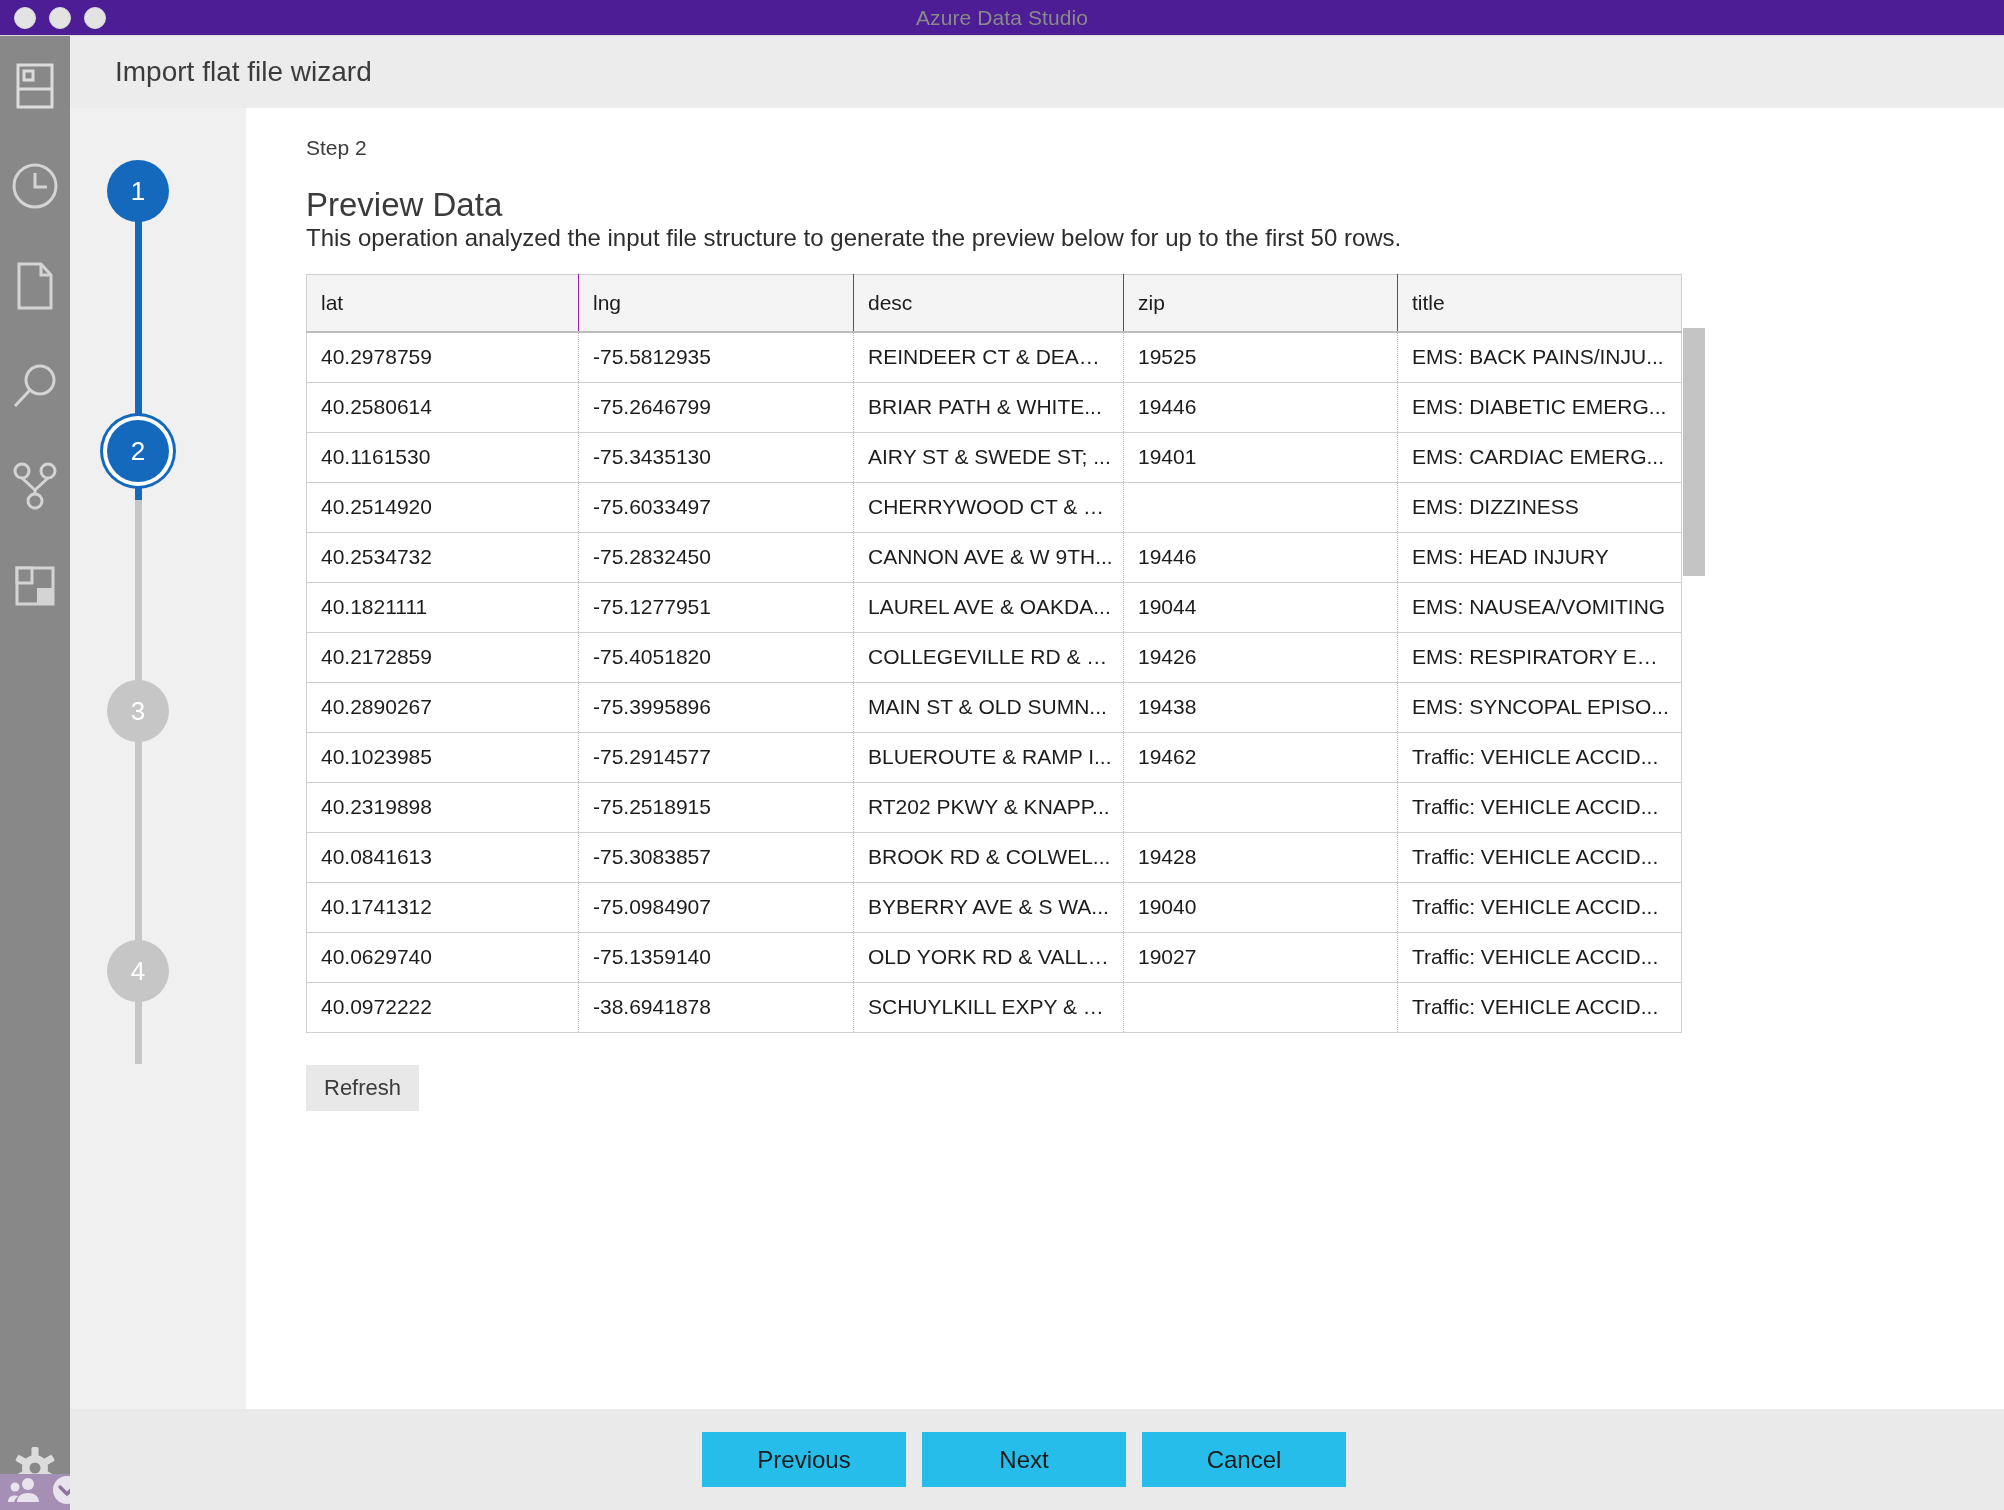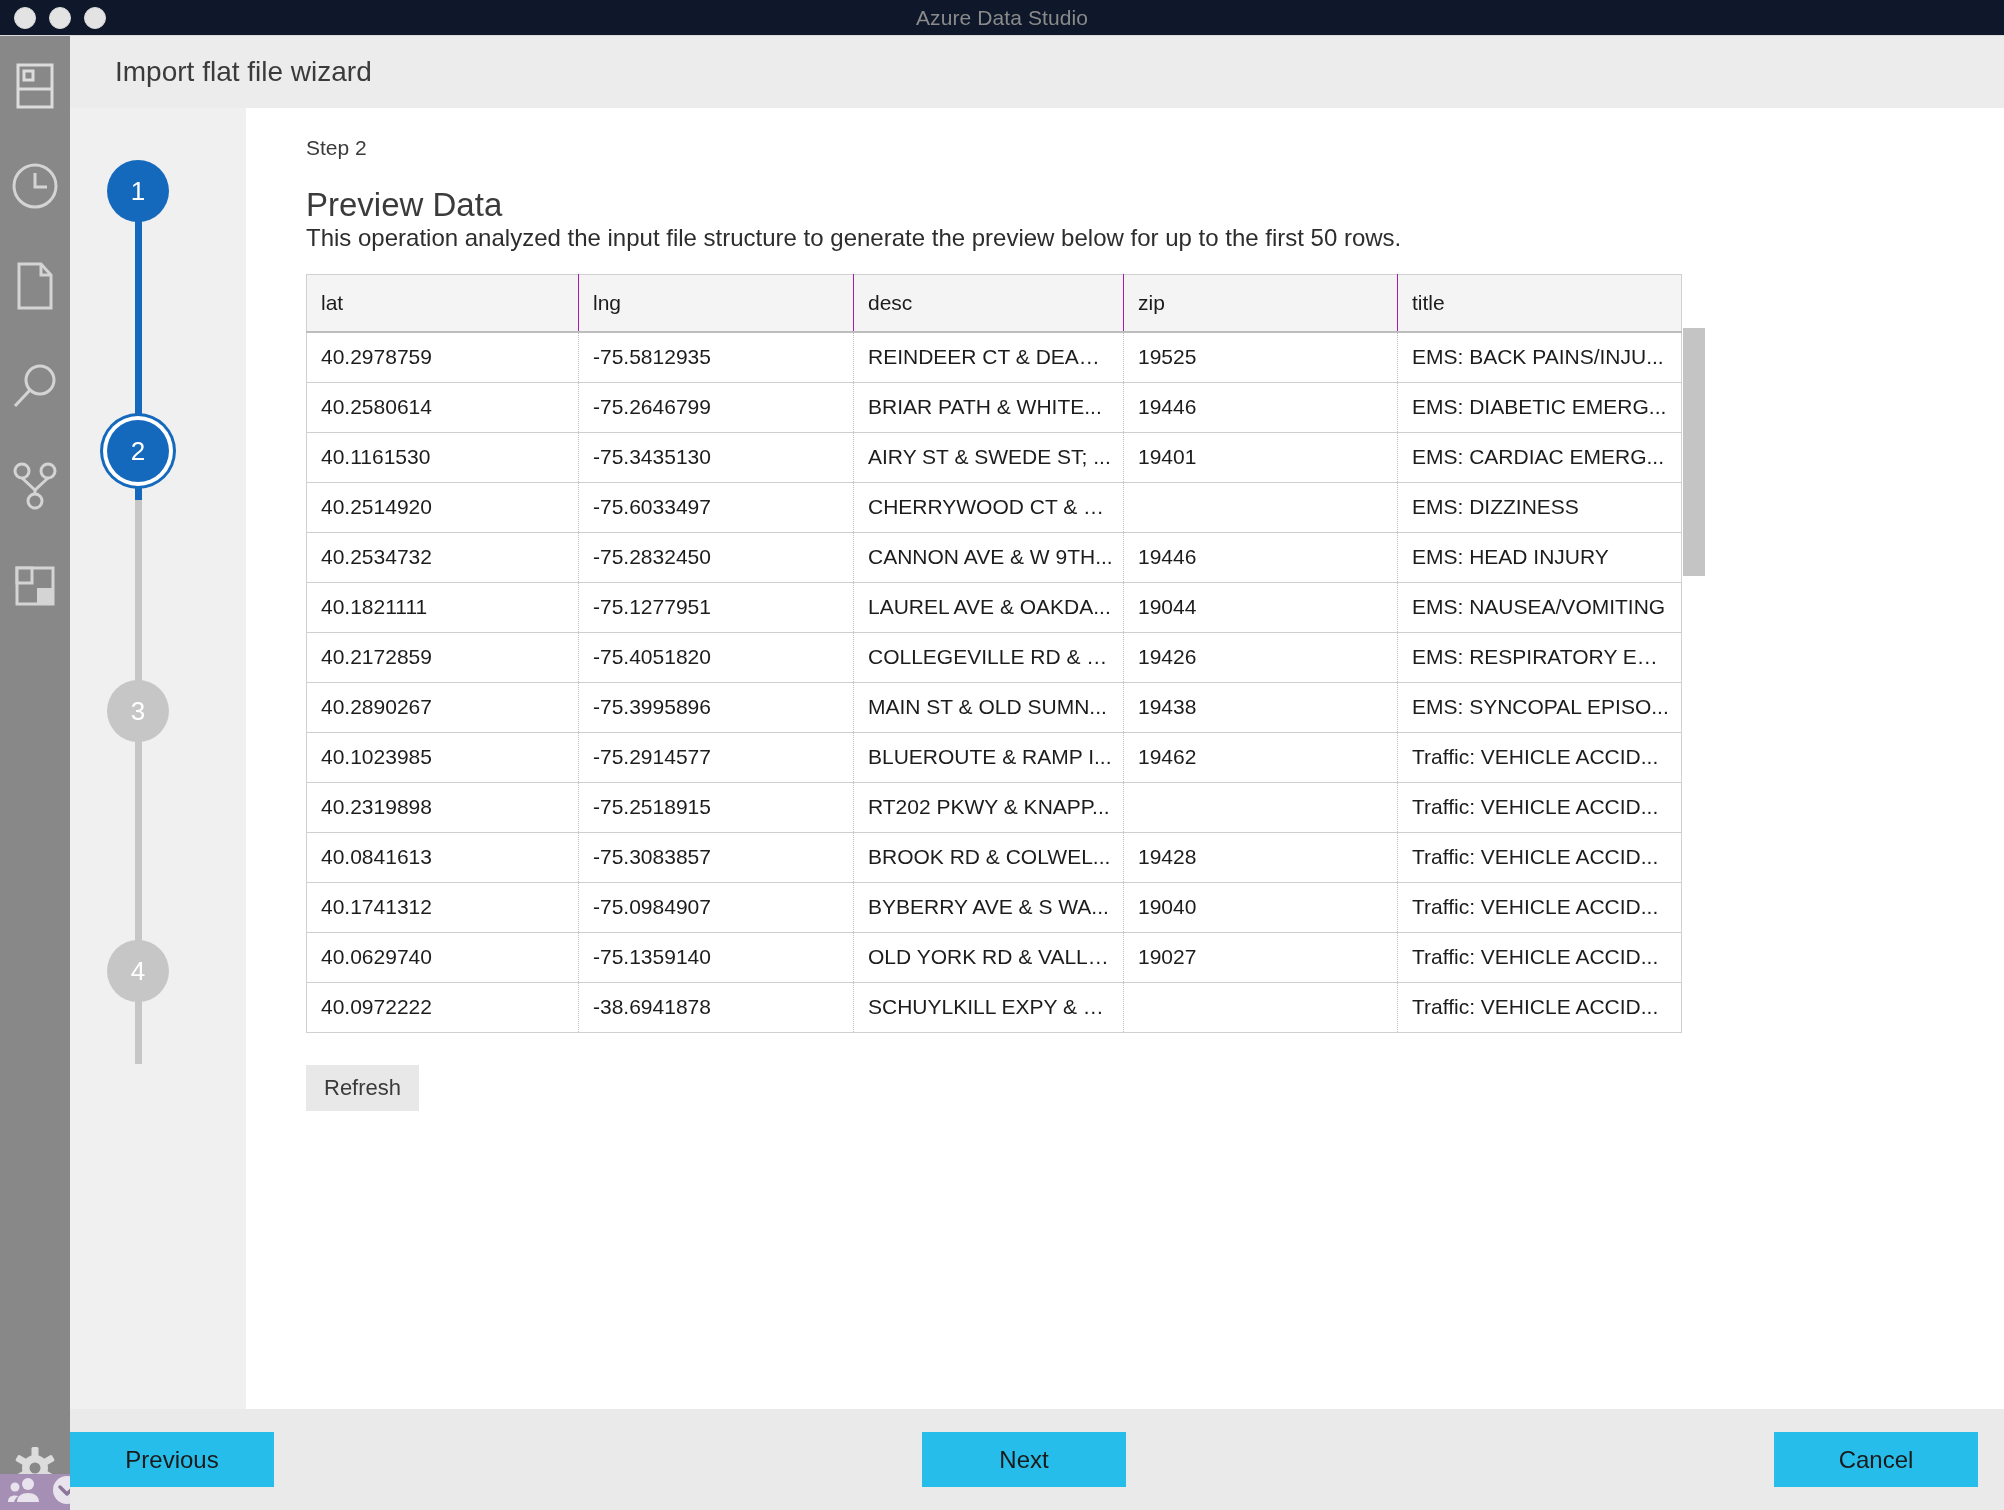--- a/index.html
+++ b/index.html
@@ -18,21 +18,21 @@
     height: 1510px;
     background: #ffffff;
   }
 
   
   .titlebar {
     position: absolute;
     top: 0; left: 0;
     width: 2004px;
     height: 36px;
-    background: #0f172a;
+    background: #4c1d95;
     border-bottom: 1px solid #dcdcdc;
     display: flex;
     align-items: center;
   }
   .traffic-lights {
     display: flex;
     align-items: center;
     gap: 13px;
     padding-left: 14px;
   }
@@ -247,21 +247,21 @@
   
   .wizard-footer {
     position: absolute;
     left: 70px;
     top: 1409px;
     width: 1934px;
     height: 101px;
     background: #eaeaea;
     display: flex;
     align-items: center;
-    justify-content: space-between;
+    justify-content: center;
     padding-right: 26px;
     gap: 16px;
   }
   .footer-btn {
     width: 204px;
     height: 55px;
     background: #27bdeb;
     border: none;
     font-family: "Liberation Sans", sans-serif;
     font-size: 24px;

